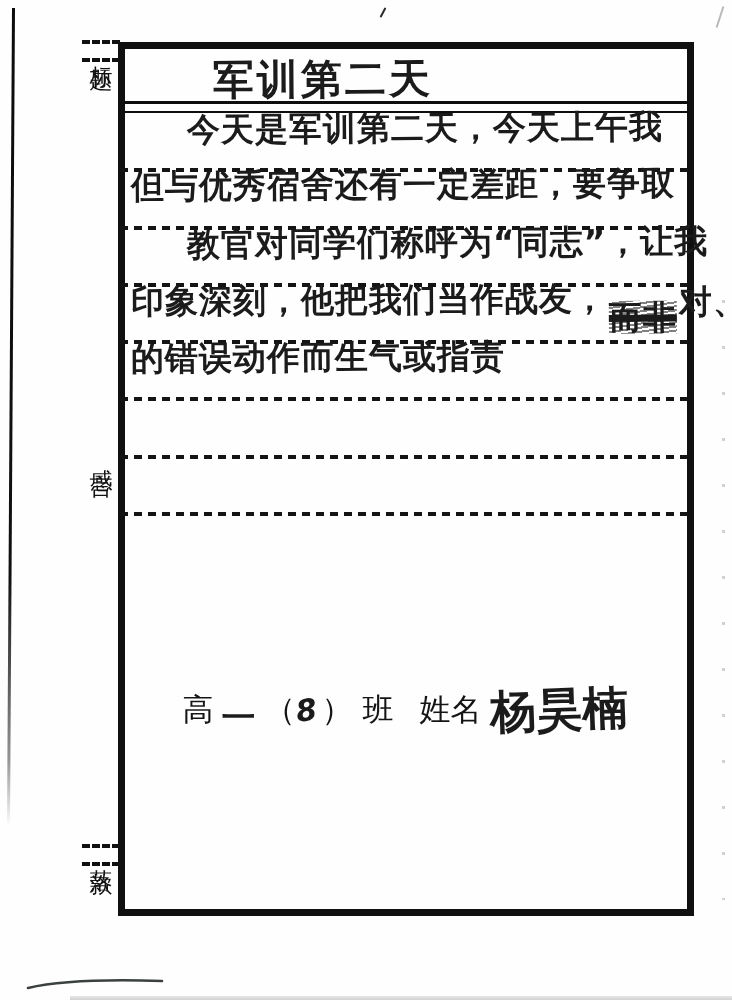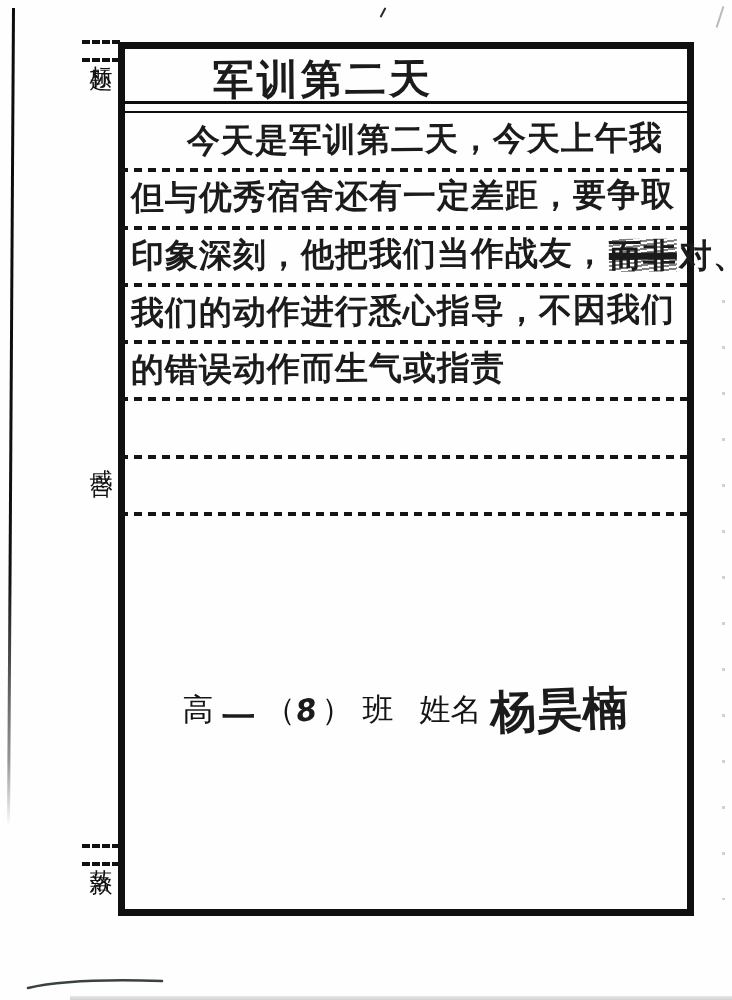--- a/index.html
+++ b/index.html
@@ -62,21 +62,21 @@
     padding-left:88px;box-sizing:border-box;
   }
   .double-rule{
     flex:none;height:7px;
     border-top:3px solid #0e0e0e;border-bottom:2px solid #0e0e0e;
     margin:0 -2px;
   }
   .lines-wrap{flex:none;display:flex;flex-direction:column;}
   .write-line{
     position:relative;height:57.3px;flex:none;
-    display:flex;align-items:center;
+    display:flex;align-items:flex-start;
     padding:0 2px 2px 6px;box-sizing:border-box;
     white-space:nowrap;overflow:visible;
   }
   .write-line::after{
     content:"";position:absolute;left:-5px;right:-5px;bottom:-2px;height:4px;
     background:repeating-linear-gradient(90deg,#141414 0 8px,transparent 8px 14px);
   }
   .indent{padding-left:62px;}
 
   
@@ -85,21 +85,21 @@
     font-weight:600;color:#1b1b1b;
     font-size:33px;line-height:1.0;letter-spacing:1px;
     transform:rotate(-0.4deg);transform-origin:left bottom;
     display:inline-block;
   }
   .title-row .hw{font-size:41px;letter-spacing:3px;}
   .struck{
     text-decoration:line-through;
     text-decoration-thickness:7px;text-decoration-color:#1b1b1b;
     background:repeating-linear-gradient(172deg,transparent 0 2px,rgba(27,27,27,.55) 2px 4px);
-    margin:0 2px;
+    margin:16px 2px;
   }
 
   
   .sign-row{
     flex:1;display:flex;align-items:center;justify-content:center;
     padding-bottom:4px;white-space:nowrap;overflow:visible;
   }
   .printed{
     font-family:"Liberation Serif", serif;color:#141414;
     font-size:31px;line-height:1;
@@ -145,28 +145,28 @@
     </div>
     <div class="double-rule"></div>
 
     <div class="lines-wrap">
       <div class="write-line indent">
           <span class="hw">今天是军训第二天，今天上午我</span>
         </div>
       <div class="write-line">
           <span class="hw">但与优秀宿舍还有一定差距，要争取</span>
         </div>
+      <div class="write-line indent">
+          <span class="hw">教官对同学们称呼为“同志”，让我</span>
+        </div>
       <div class="write-line">
         <span class="hw">印象深刻，他把我们当作战友，</span>
         <span class="hw struck">而非</span>
         <span class="hw">对、</span>
       </div>
-      <div class="write-line">
-          <span class="hw">我们的动作进行悉心指导，不因我们</span>
-        </div>
       <div class="write-line">
           <span class="hw">的错误动作而生气或指责</span>
         </div>
       <div class="write-line">
           <span class="hw"></span>
         </div>
       <div class="write-line">
           <span class="hw"></span>
         </div>
     </div>

